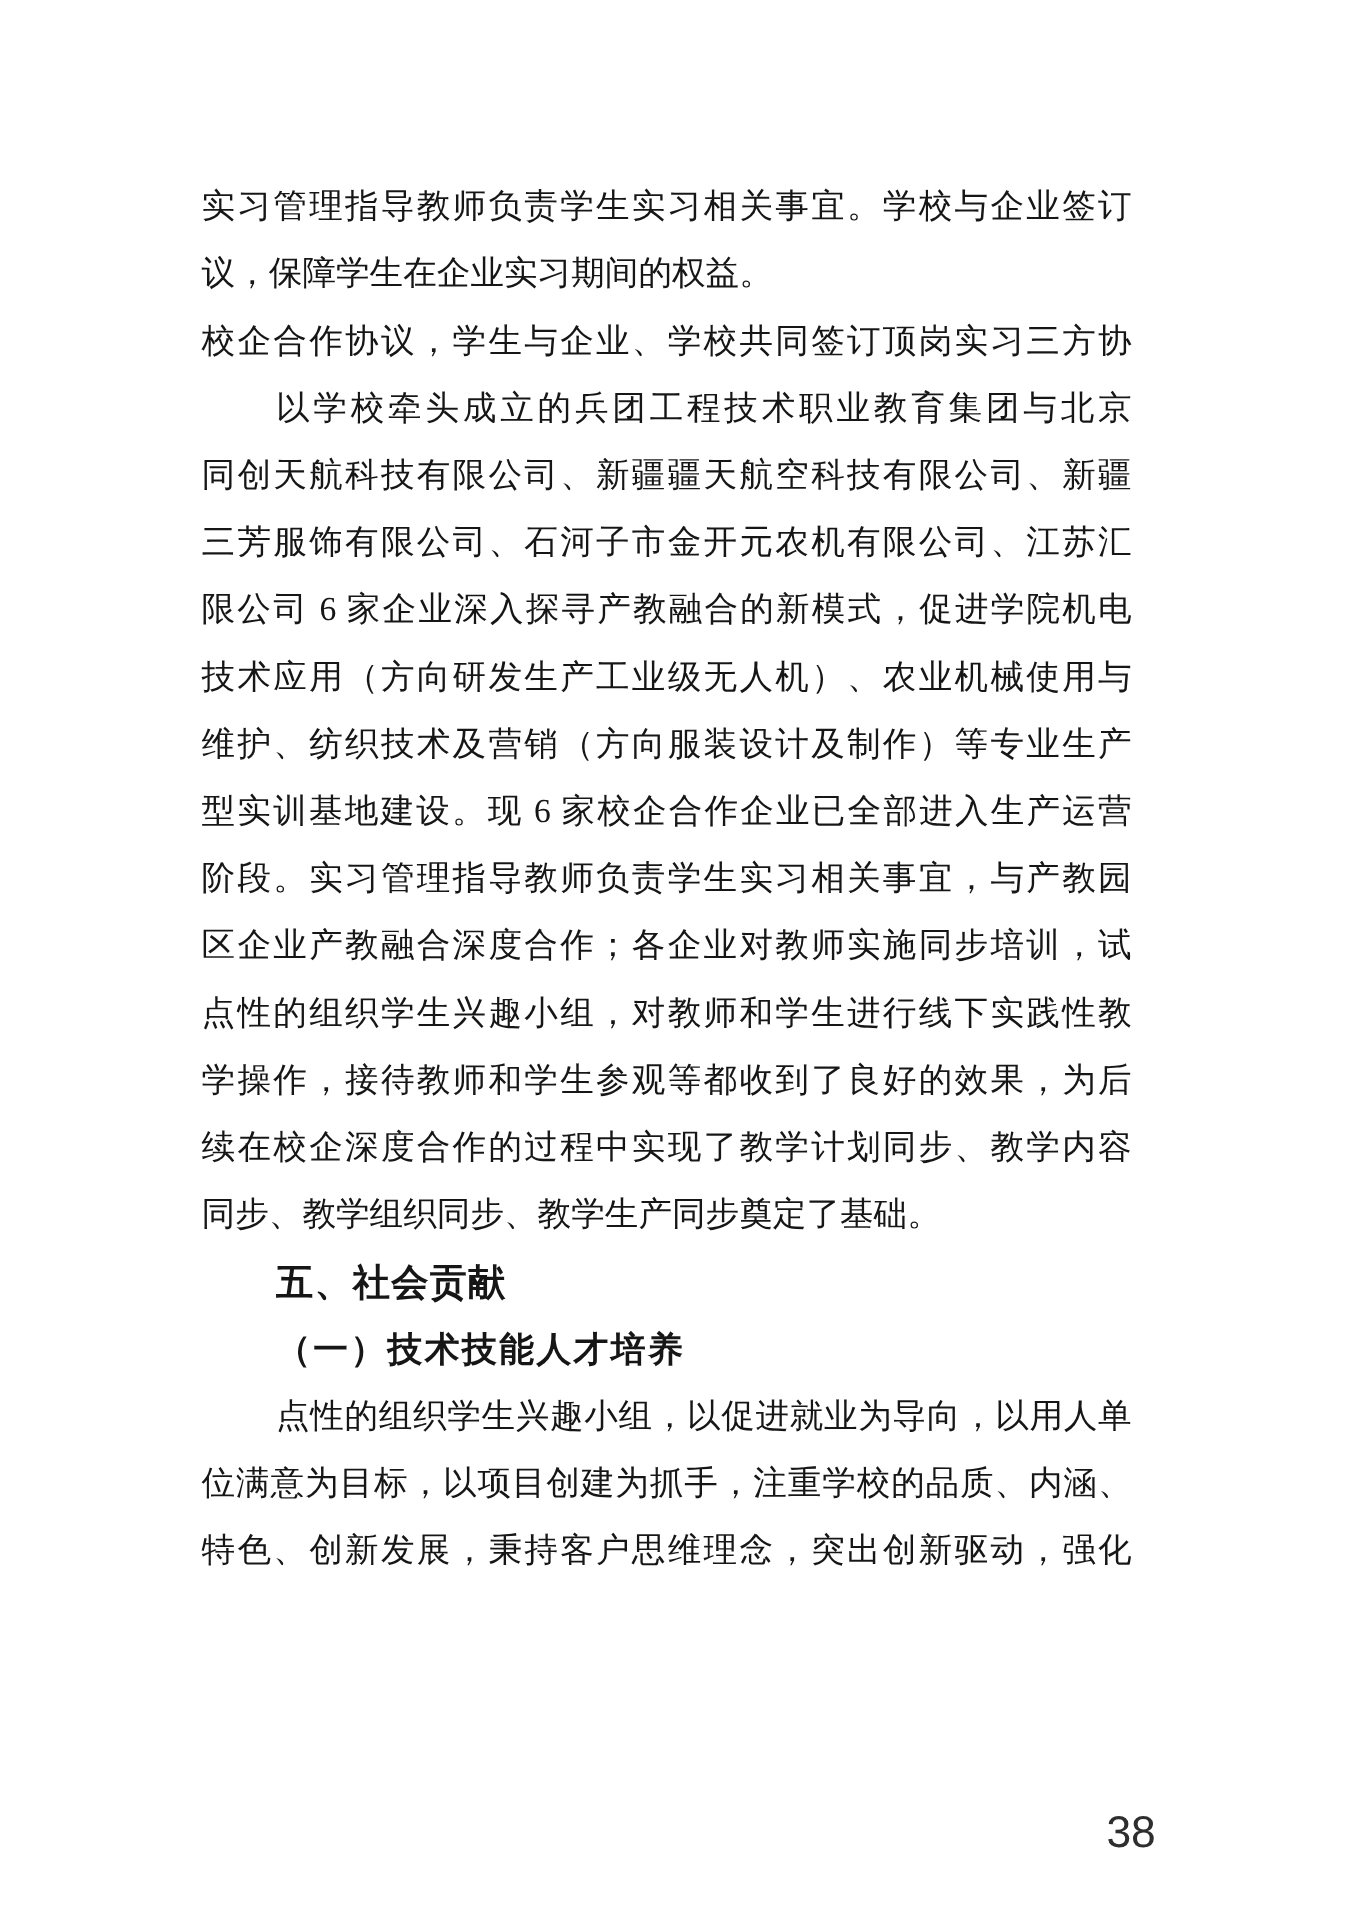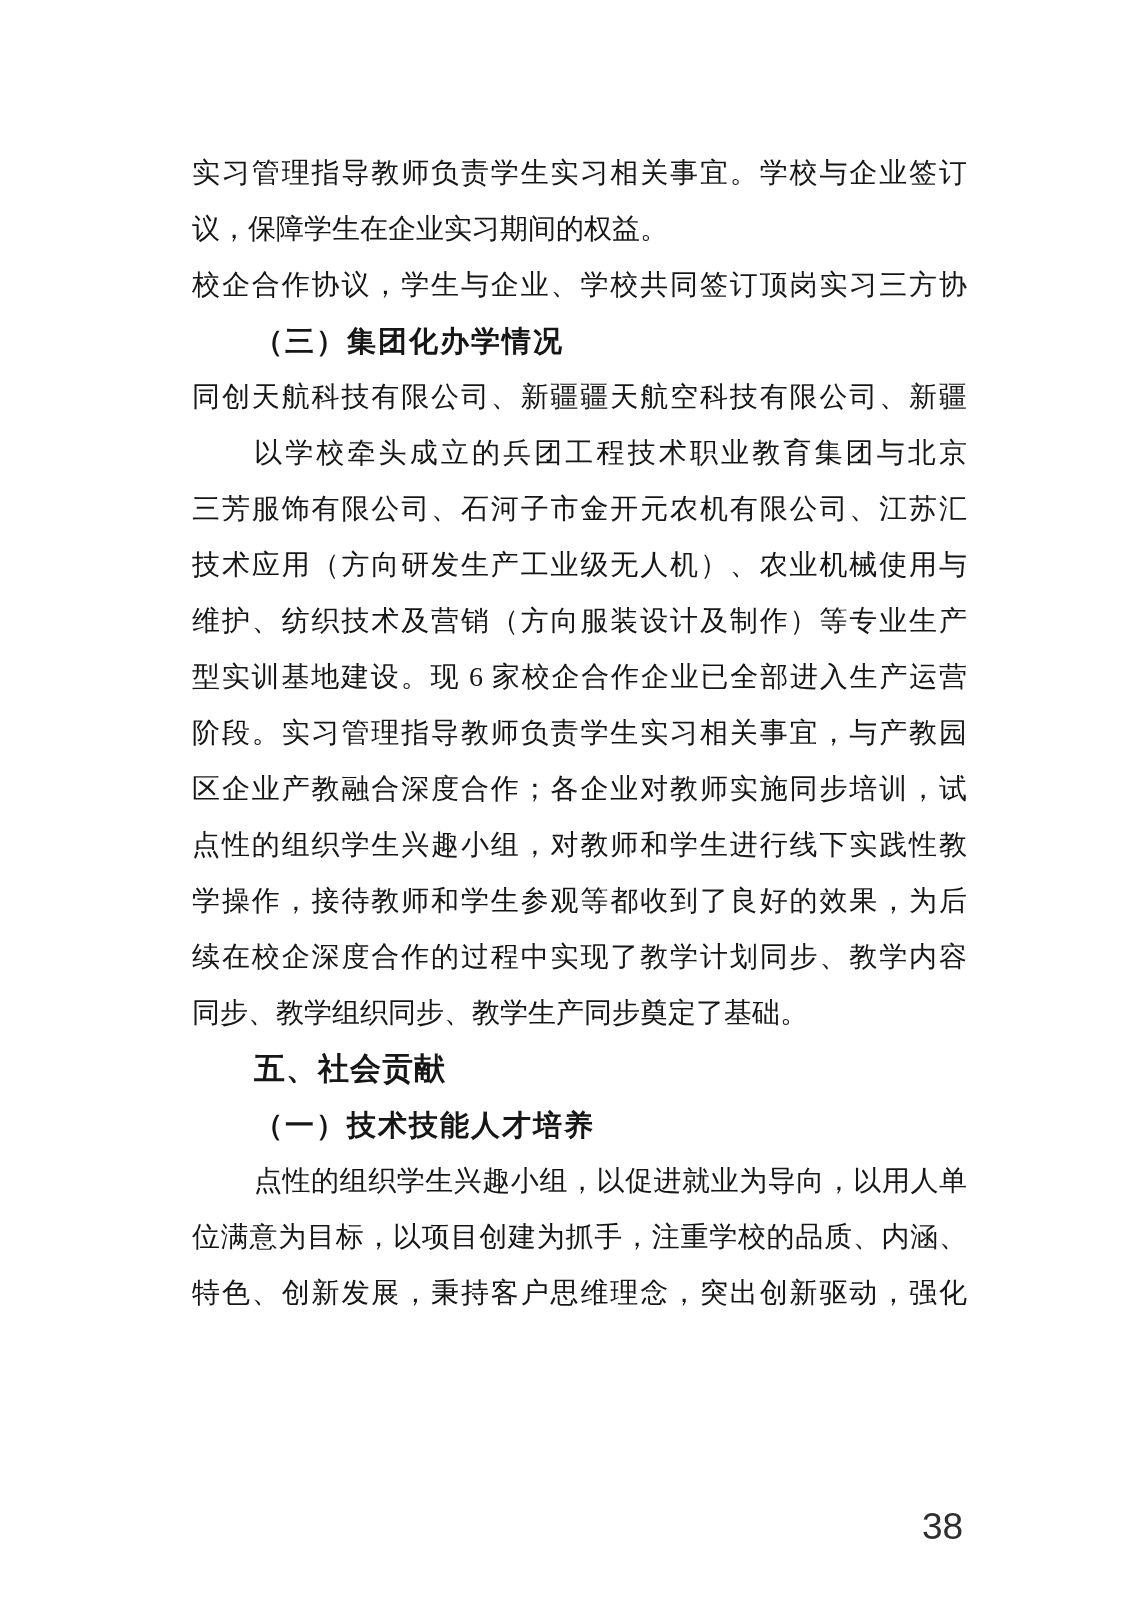--- a/index.html
+++ b/index.html
@@ -14,21 +14,20 @@
     background: #ffffff;
     overflow: hidden;
     font-family: "Liberation Serif", "DejaVu Serif", serif;
     color: #161616;
   }
   .text-col {
     position: absolute;
     left: 168px;
     top: 145px;
     width: 775px;
-    margin-left: 24px;
   }
   .line {
     height: 56px;
     line-height: 56px;
     font-size: 28px;
     text-align: justify;
     text-align-last: justify;
     text-justify: inter-character;
     overflow: visible;
   }
@@ -70,25 +69,25 @@
 </head>
 <body>
 
 <div class="page">
   <div class="text-col">
 
     <div class="line">实习管理指导教师负责学生实习相关事宜。学校与企业签订</div>
     <div class="line left">议，保障学生在企业实习期间的权益。</div>
     <div class="line">校企合作协议，学生与企业、学校共同签订顶岗实习三方协</div>
 
-    <div class="line heading-kai ind">（三）集团化办学情况</div>
 
+    <div class="line ind">以学校牵头成立的兵团工程技术职业教育集团与北京</div>
     <div class="line">同创天航科技有限公司、新疆疆天航空科技有限公司、新疆</div>
-    <div class="line ind">以学校牵头成立的兵团工程技术职业教育集团与北京</div>
     <div class="line">三芳服饰有限公司、石河子市金开元农机有限公司、江苏汇</div>
+    <div class="line">限公司 6 家企业深入探寻产教融合的新模式，促进学院机电</div>
     <div class="line">技术应用（方向研发生产工业级无人机）、农业机械使用与</div>
     <div class="line">维护、纺织技术及营销（方向服装设计及制作）等专业生产</div>
     <div class="line">型实训基地建设。现 6 家校企合作企业已全部进入生产运营</div>
     <div class="line">阶段。实习管理指导教师负责学生实习相关事宜，与产教园</div>
     <div class="line">区企业产教融合深度合作；各企业对教师实施同步培训，试</div>
     <div class="line">点性的组织学生兴趣小组，对教师和学生进行线下实践性教</div>
     <div class="line">学操作，接待教师和学生参观等都收到了良好的效果，为后</div>
     <div class="line">续在校企深度合作的过程中实现了教学计划同步、教学内容</div>
     <div class="line left">同步、教学组织同步、教学生产同步奠定了基础。</div>
 

